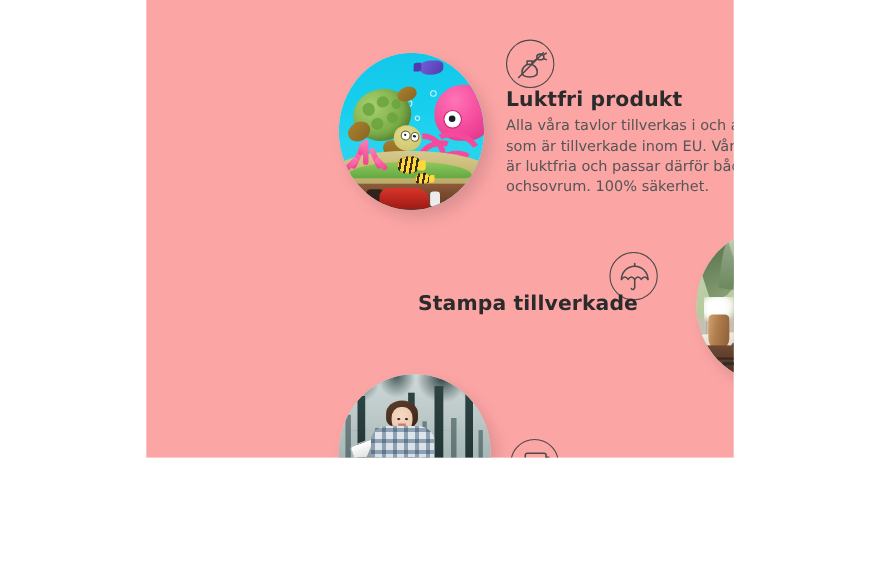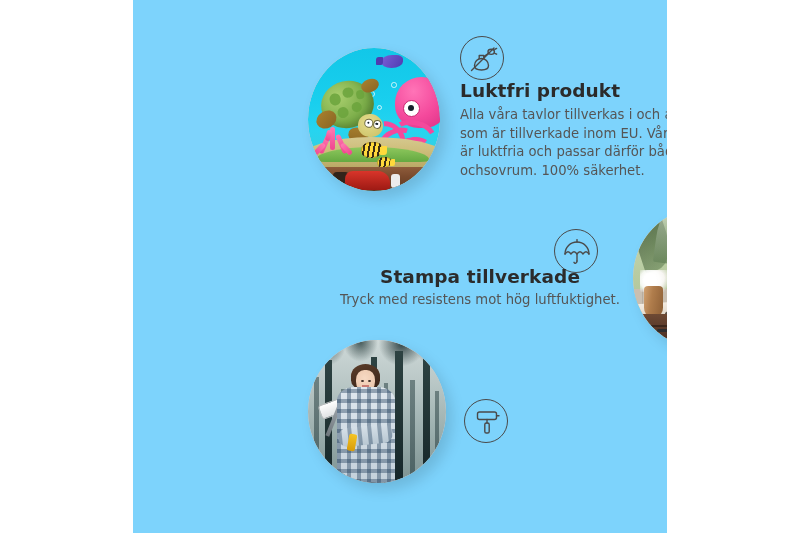--- a/index.html
+++ b/index.html
@@ -21,22 +21,22 @@
     height: 533px;
     background: #ffffff;
   }
 
   
   #panel {
     position: absolute;
     left: 133px;
     top: 0;
     width: 534px;
-    height: 533px;
-    background: #7dd3fc;
+    height: 416px;
+    background: #fca5a5;
     overflow: hidden;
   }
 
   
   .photo {
     position: absolute;
     border-radius: 50%;
     overflow: hidden;
     box-shadow: 6px 7px 14px rgba(0,0,0,0.13);
     background: #cfcfcf;
@@ -456,21 +456,20 @@
         <path d="M22 24 L22 31"></path>
 
         <path d="M22 31 C22 33.4 19.8 33.8 19 32.3"></path>
 
         <path d="M22 12 L22 9.6"></path>
       </svg>
     </div>
 
     <div id="block-2">
       <h3 class="heading">Stampa tillverkade</h3>
-      <p class="body">Tryck med resistens mot hög luftfuktighet.</p>
     </div>
 
     <div class="photo" id="photo-paint">
       <div class="inner">
         <div class="forest-bg"></div>
         <div class="canopy"></div>
         <div class="tree light" style="left:4%;width:5px;height:74%;"></div>
         <div class="tree" style="left:12%;width:7px;height:86%;"></div>
         <div class="tree light" style="left:24%;width:4px;height:66%;"></div>
         <div class="tree" style="left:46%;width:6px;height:88%;"></div>

